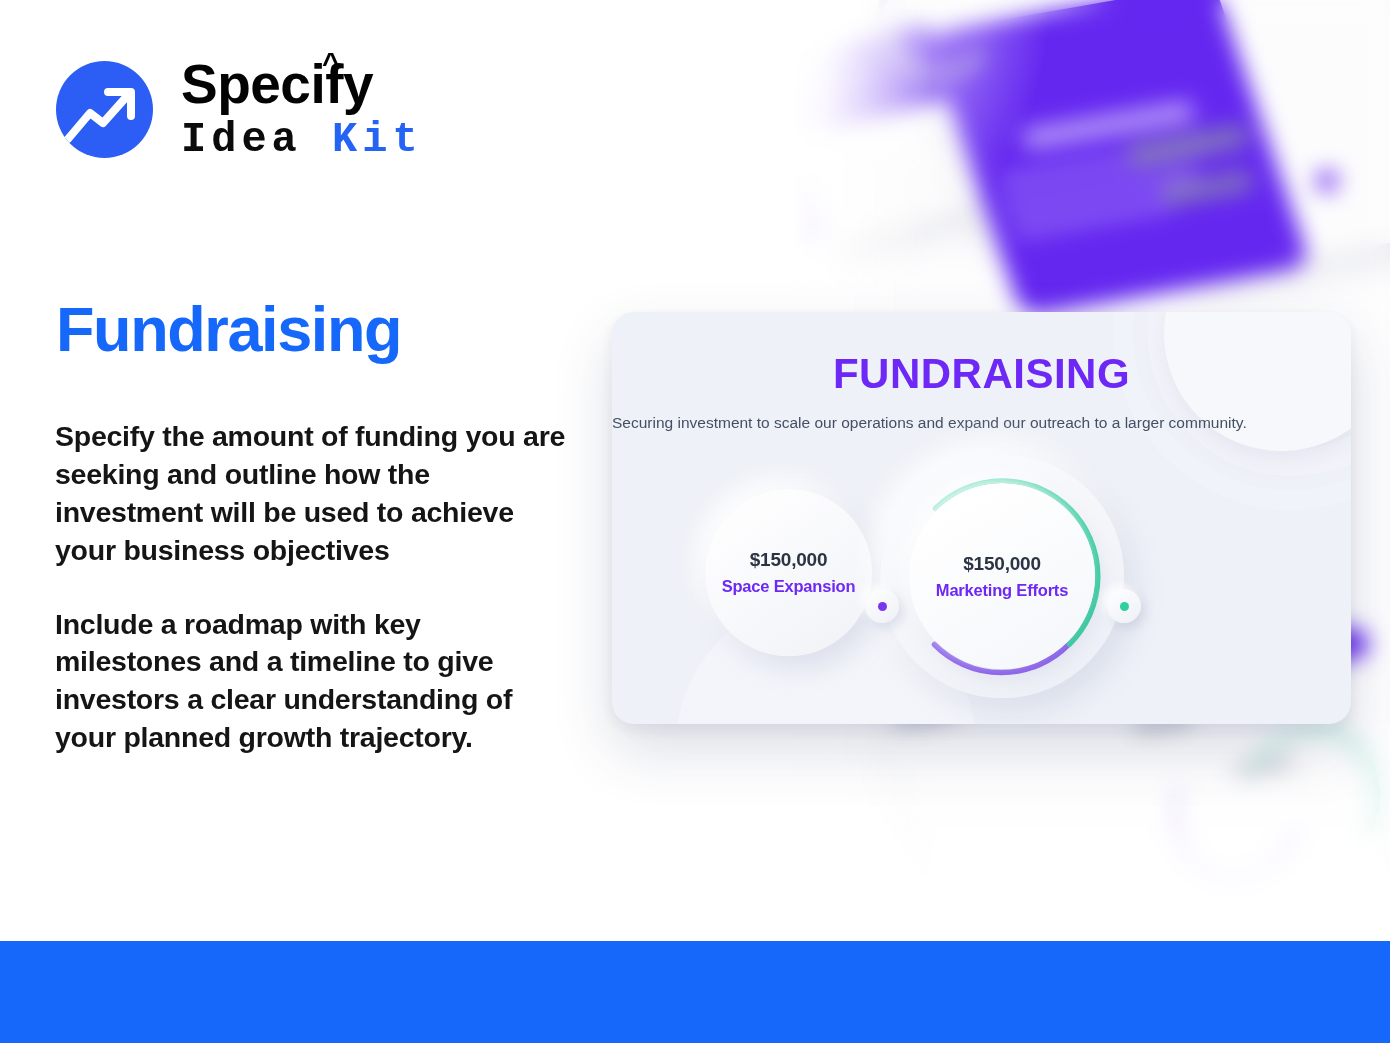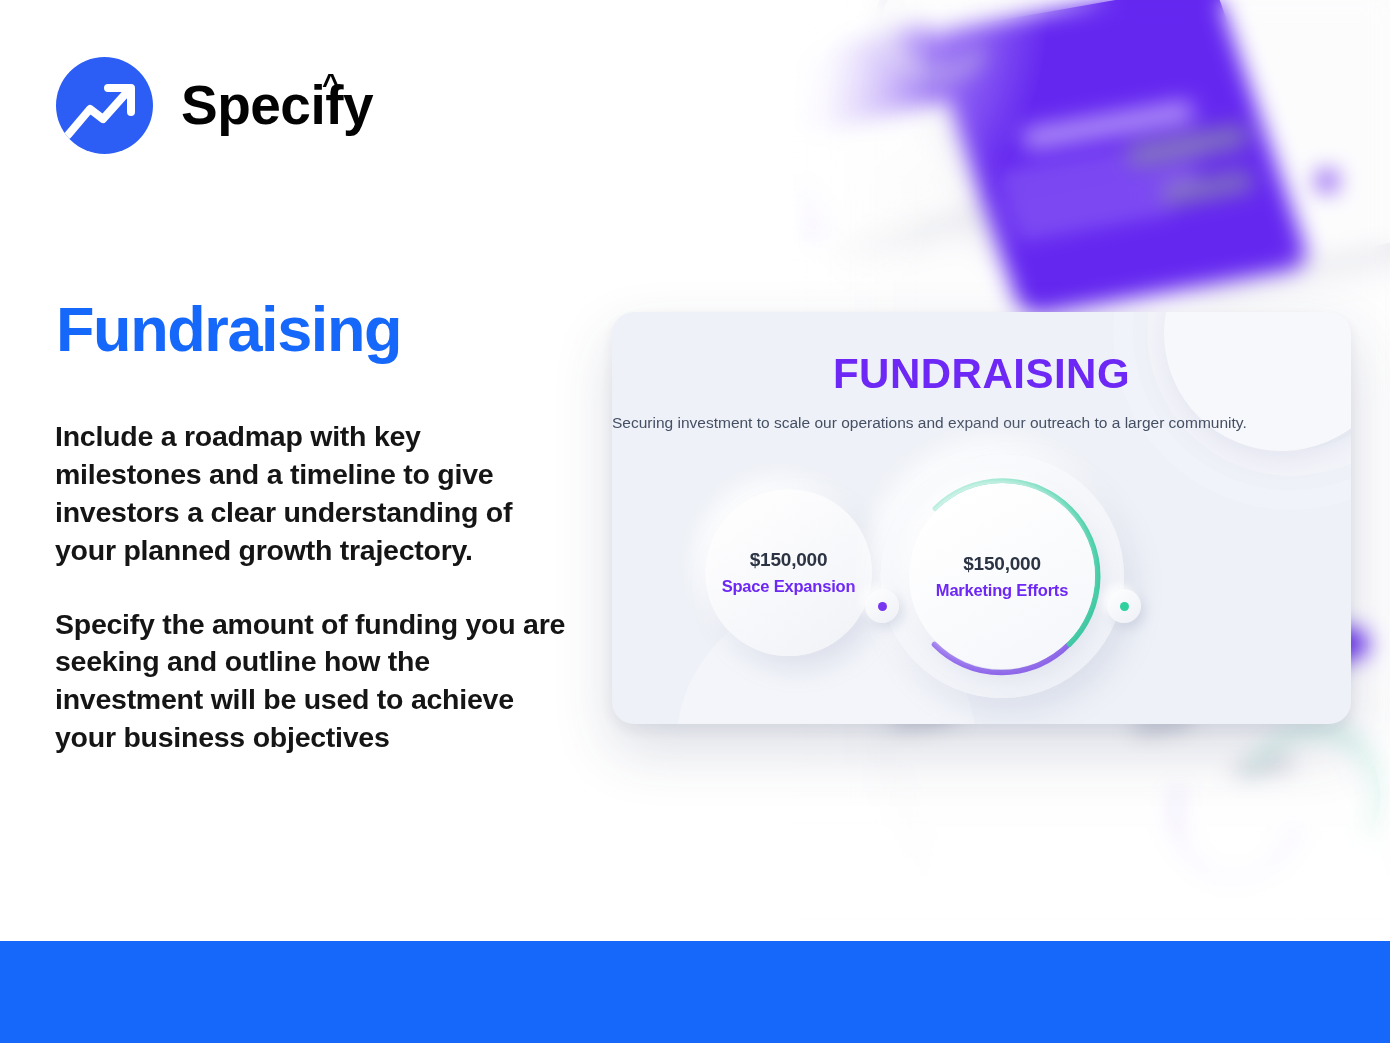--- a/index.html
+++ b/index.html
@@ -385,28 +385,31 @@
         <svg width="97" height="97" viewBox="0 0 97 97" aria-hidden="true">
           <path d="M12 78 L34 52 L47 62 L72 34" fill="none" stroke="#ffffff" stroke-width="8" stroke-linecap="round" stroke-linejoin="round"></path>
           <path d="M52 31 L75 31 L75 55" fill="none" stroke="#ffffff" stroke-width="8" stroke-linecap="round" stroke-linejoin="round"></path>
         </svg>
       </div>
       <div class="wordmark">
         <div class="wm-top">
           <span>Specify</span>
           <span class="wm-caret">^</span>
         </div>
+        <div class="wm-bottom">
+          <span class="wm-idea">Idea </span><span class="wm-kit">Kit</span>
+        </div>
       </div>
     </div>
 
     <h1 class="headline">Fundraising</h1>
 
     <div class="body-copy">
+      <p>Specify the amount of funding you are seeking and outline how the investment will be used to achieve your business objectives</p>
       <p>Include a roadmap with key milestones and a timeline to give investors a clear understanding of your planned growth trajectory.</p>
-      <p>Specify the amount of funding you are seeking and outline how the investment will be used to achieve your business objectives</p>
     </div>
   </div>
 
   <div class="right-panel">
     <div class="bg-scene">
       <div class="slide slide-a"></div>
       <div class="slide slide-b"></div>
       <div class="slide slide-c"></div>
       <div class="slide slide-d"></div>
       <div class="slide slide-e"></div>

